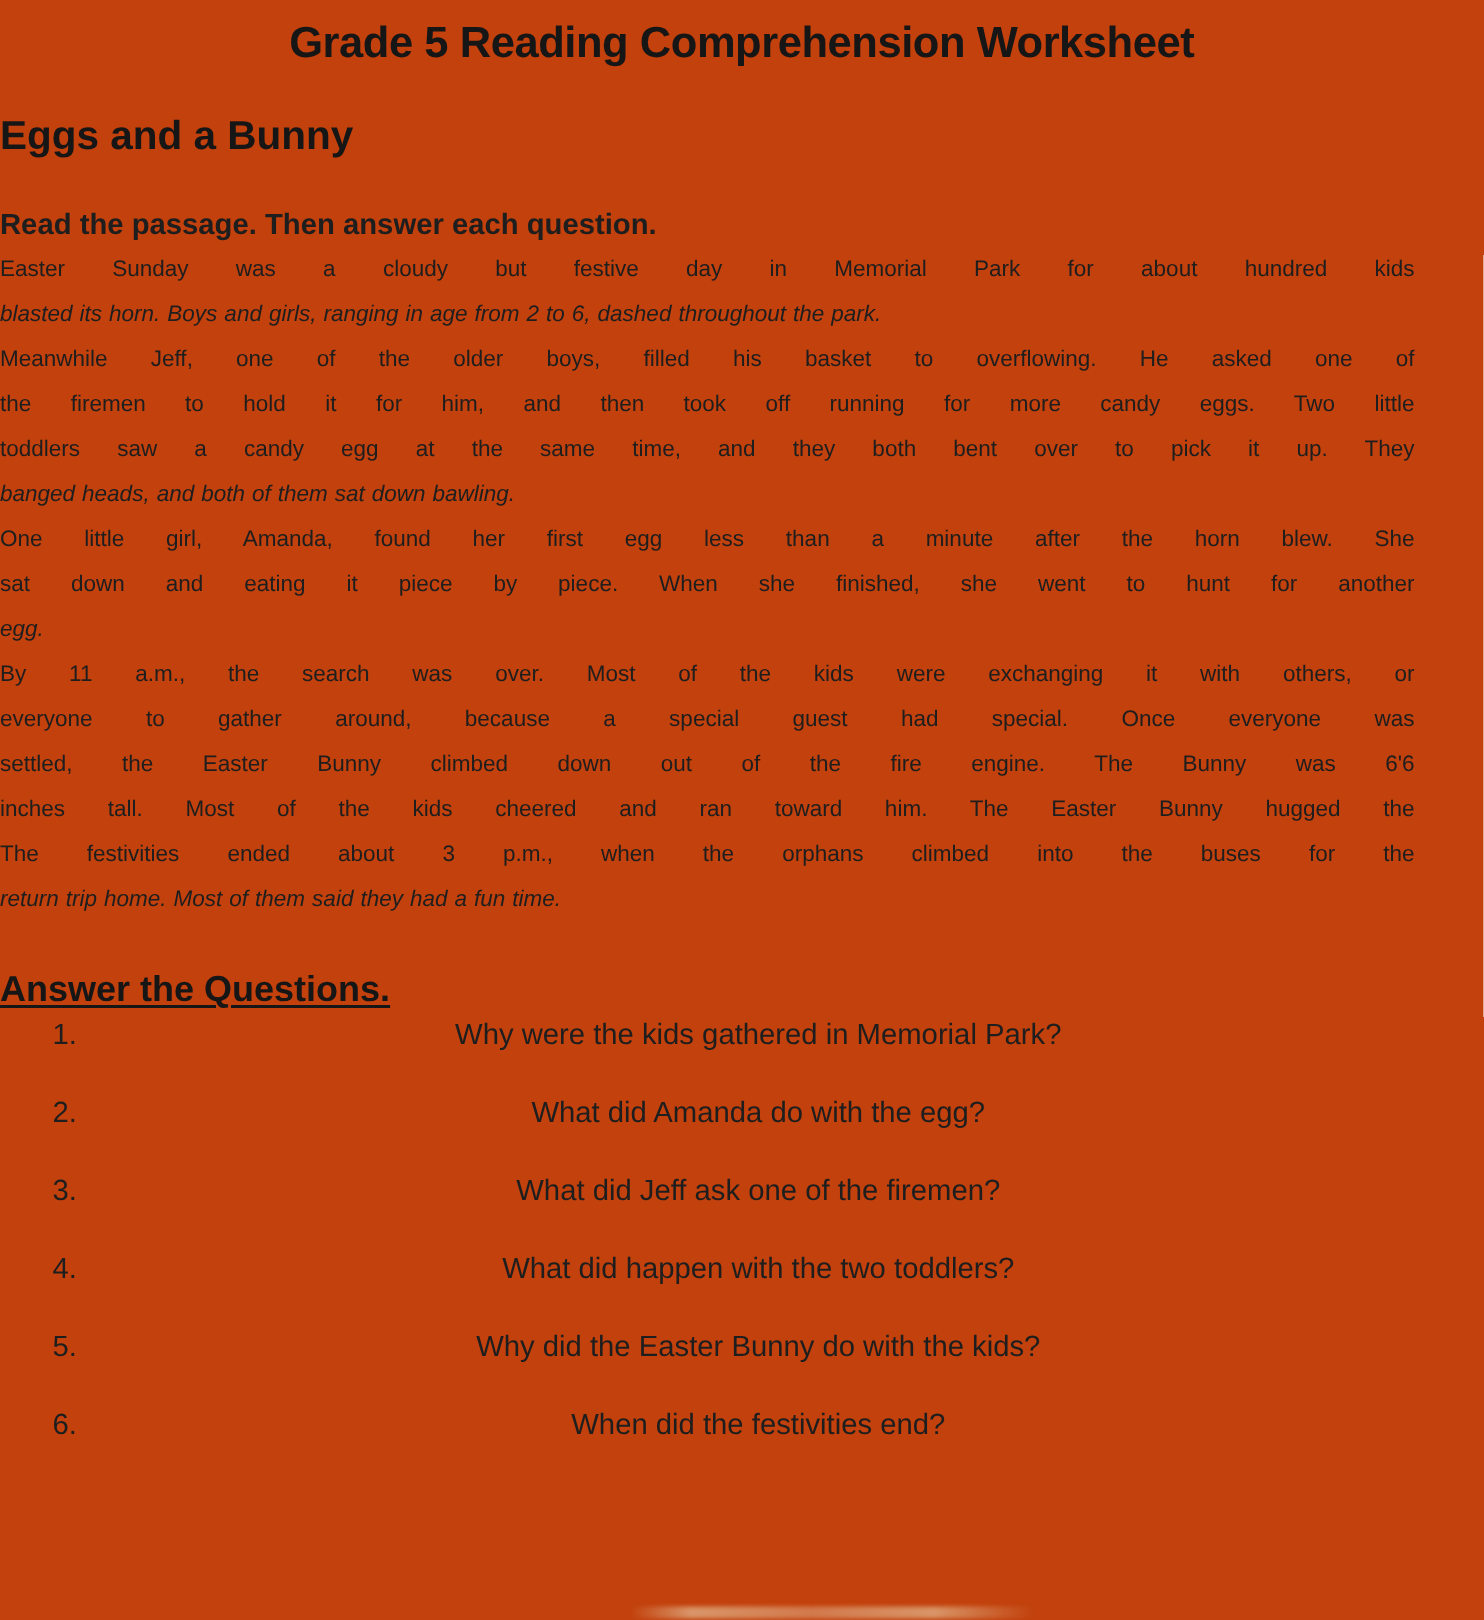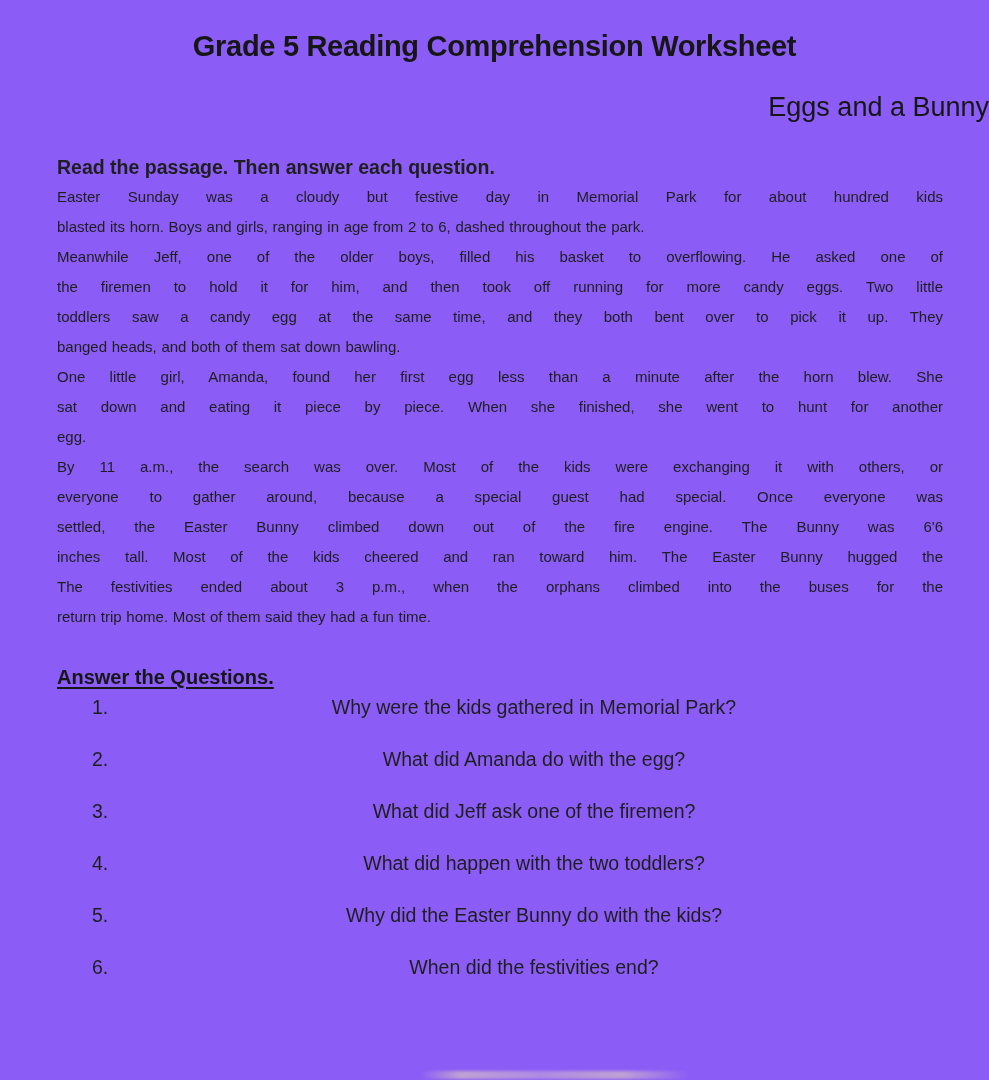--- a/index.html
+++ b/index.html
@@ -4,45 +4,44 @@
 <style>
   html, body {
     margin: 0;
     padding: 0;
     background: #ffffff;
   }
   .sheet {
     position: relative;
     width: 989px;
     height: 1080px;
-    background: #8b5cf6;
+    background: #c2410c;
     overflow: hidden;
     font-family: "Liberation Sans", sans-serif;
     color: #1e1e1e;
     box-sizing: border-box;
-    padding-top: 29px;
+    padding-top: 12px;
   }
   .title {
     text-align: center;
     font-weight: bold;
     font-size: 29px;
     line-height: 34px;
     letter-spacing: -0.3px;
     color: #161616;
   }
   .subtitle {
-    text-align: right;
-    font-weight: normal;
+    text-align: left;
+    font-weight: bold;
     font-size: 27px;
     line-height: 32px;
     margin-top: 28px;
     color: #161616;
   }
   .content {
-    margin-left: 57px;
     margin-right: 46px; 
   }
   .instructions {
     font-weight: bold;
     font-size: 19.5px;
     line-height: 30px;
     margin-top: 29px;
   }
   .para {
     margin: 0;
@@ -51,25 +50,26 @@
     font-size: 15px;
     line-height: 30px;
     text-align: justify;
     text-align-last: justify;
     word-spacing: 0.5px;
     white-space: normal;
   }
   .plast {
     text-align: right;
     text-align-last: left;
+    font-style: italic;
   }
   .answers-heading {
     display: inline-block;
     font-weight: bold;
-    font-size: 20px;
+    font-size: 24px;
     line-height: 30px;
     margin-top: 30px;
     text-decoration: underline;
     text-decoration-thickness: 2px;
     text-underline-offset: 3px;
     color: #161616;
   }
   .questions-list {
     margin: 0;
   }

